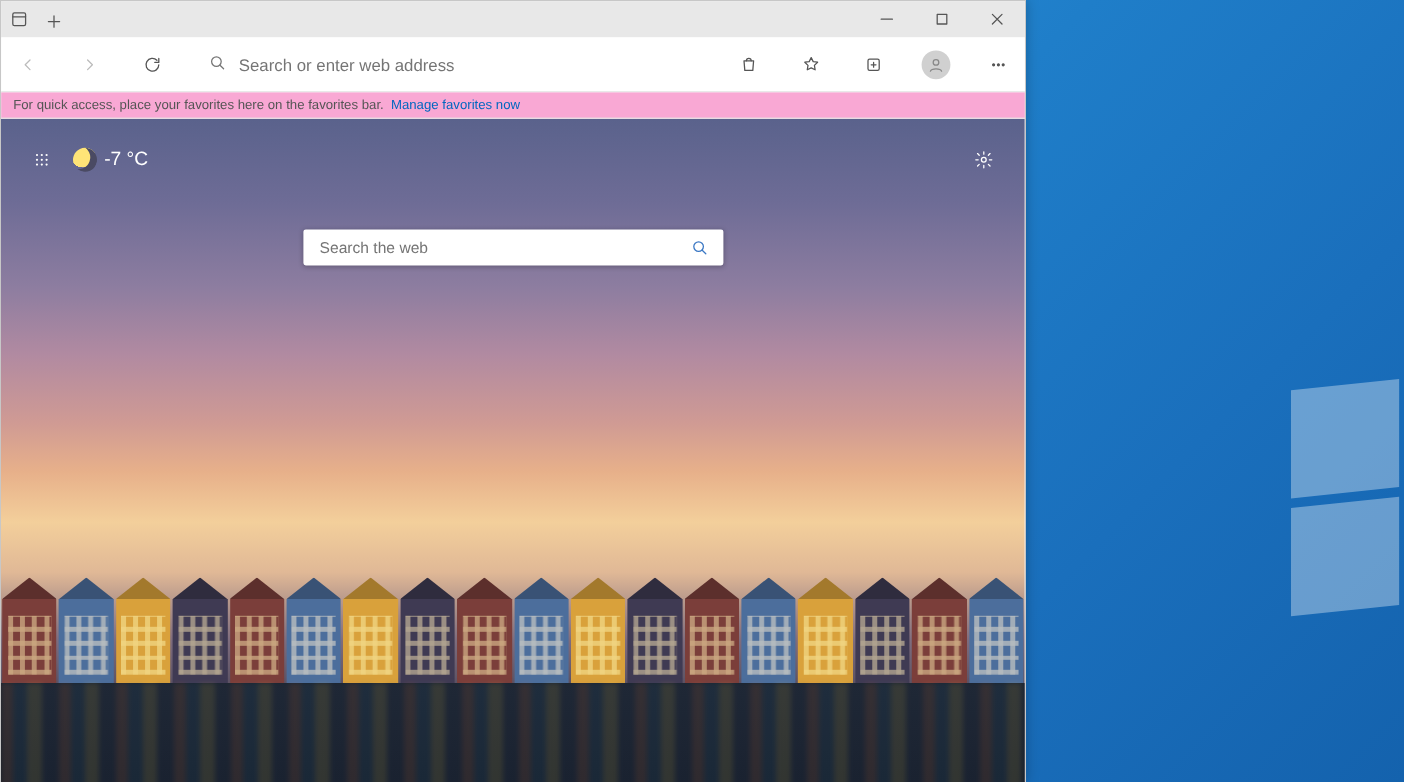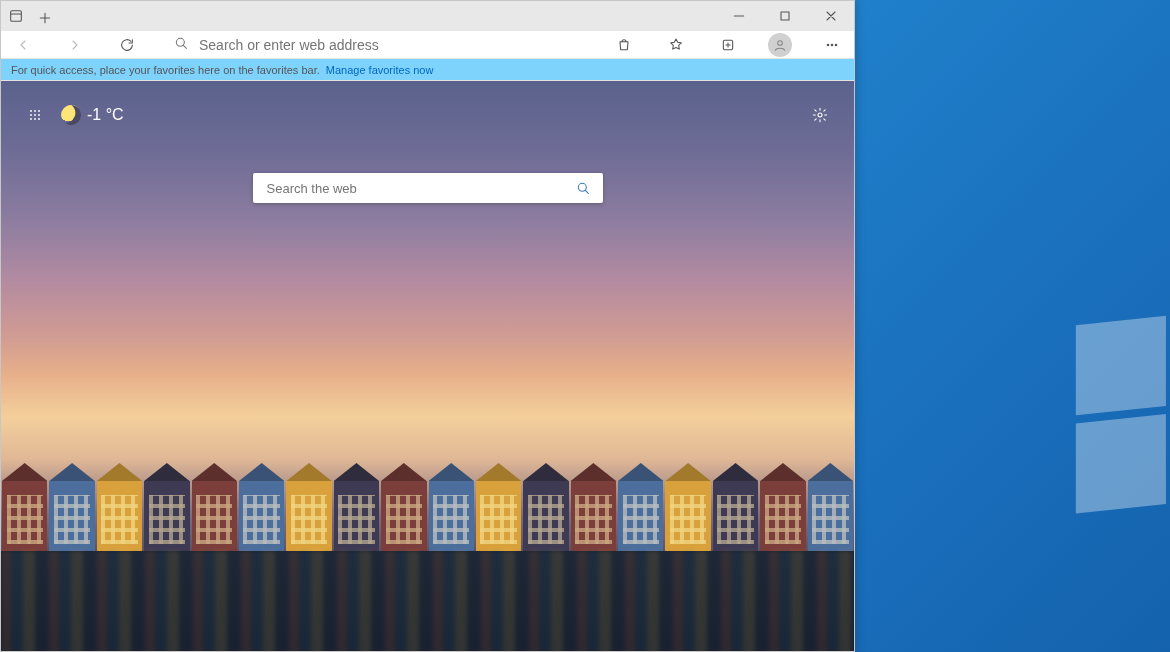--- a/index.html
+++ b/index.html
@@ -43,34 +43,34 @@
   .tab .label { flex:1; white-space:nowrap; overflow:hidden; text-overflow:ellipsis; }
   .tab .close { width:16px; height:16px; display:flex; align-items:center; justify-content:center;
     color:#666; cursor:pointer; border-radius:2px;}
   .newtab { width:28px; height:26px; margin-top:4px; display:flex; align-items:center;
     justify-content:center; color:#555; cursor:pointer; }
   .wincontrols { position:absolute; right:0; top:0; height:30px; display:flex; }
   .wincontrols div { width:46px; height:30px; display:flex; align-items:center; justify-content:center;
     color:#555; cursor:pointer; }
 
   .toolbar {
-    height:28px; background:#fff; display:flex; align-items:center; padding:0 6px;
+    height:46px; background:#fff; display:flex; align-items:center; padding:0 6px;
     gap:20px; border-bottom:1px solid #e4e4e4; flex-shrink:0;
   }
   .tbtn { width:32px; height:32px; display:flex; align-items:center; justify-content:center;
     color:#555; border-radius:4px; cursor:pointer; }
   .tbtn.disabled { color:#bbb; cursor:default; }
   .omnibox { flex:1; height:30px; display:flex; align-items:center; gap:8px;
     padding:0 10px; color:#777; border-radius:15px; }
   .omnibox input { border:none; outline:none; flex:1; font-size:14px; color:#555;
     background:transparent;}
   .avatar { width:24px; height:24px; border-radius:50%; background:#d0d0d0;
     display:flex; align-items:center; justify-content:center; color:#888; }
 
-  .favbar { height:22px; background:#7dd3fc; border-bottom:1px solid #e4e4e4;
+  .favbar { height:22px; background:#f9a8d4; border-bottom:1px solid #e4e4e4;
     display:flex; align-items:center; padding:0 10px; gap:6px; font-size:11px;
     color:#555; flex-shrink:0;}
   .favbar a { color:#0067c0; cursor:pointer; }
 
   
   .content-wrap { flex:1; position:relative; overflow:hidden; }
   .ntp {
     position:absolute; inset:0; overflow-y:scroll;
   }
   
@@ -268,21 +268,21 @@
                 <circle cx="6" cy="12" r="1.4" fill="currentColor" stroke="none"></circle>
                 <circle cx="12" cy="12" r="1.4" fill="currentColor" stroke="none"></circle>
                 <circle cx="18" cy="12" r="1.4" fill="currentColor" stroke="none"></circle>
                 <circle cx="6" cy="18" r="1.4" fill="currentColor" stroke="none"></circle>
                 <circle cx="12" cy="18" r="1.4" fill="currentColor" stroke="none"></circle>
                 <circle cx="18" cy="18" r="1.4" fill="currentColor" stroke="none"></circle>
               </svg>
             </div>
             <div class="weather">
               <span class="moon"></span>
-              <span>-1 °C</span>
+              <span>-7 °C</span>
             </div>
           </div>
           <div class="gear">
             <svg viewBox="0 0 24 24">
                 <circle cx="12" cy="12" r="3"></circle>
                 <path d="M12 2v3M12 19v3M4.2 4.2l2.1 2.1M17.7 17.7l2.1 2.1M2 12h3M19 12h3M4.2 19.8l2.1-2.1M17.7 6.3l2.1-2.1"></path>
               </svg>
           </div>
         </div>
 

